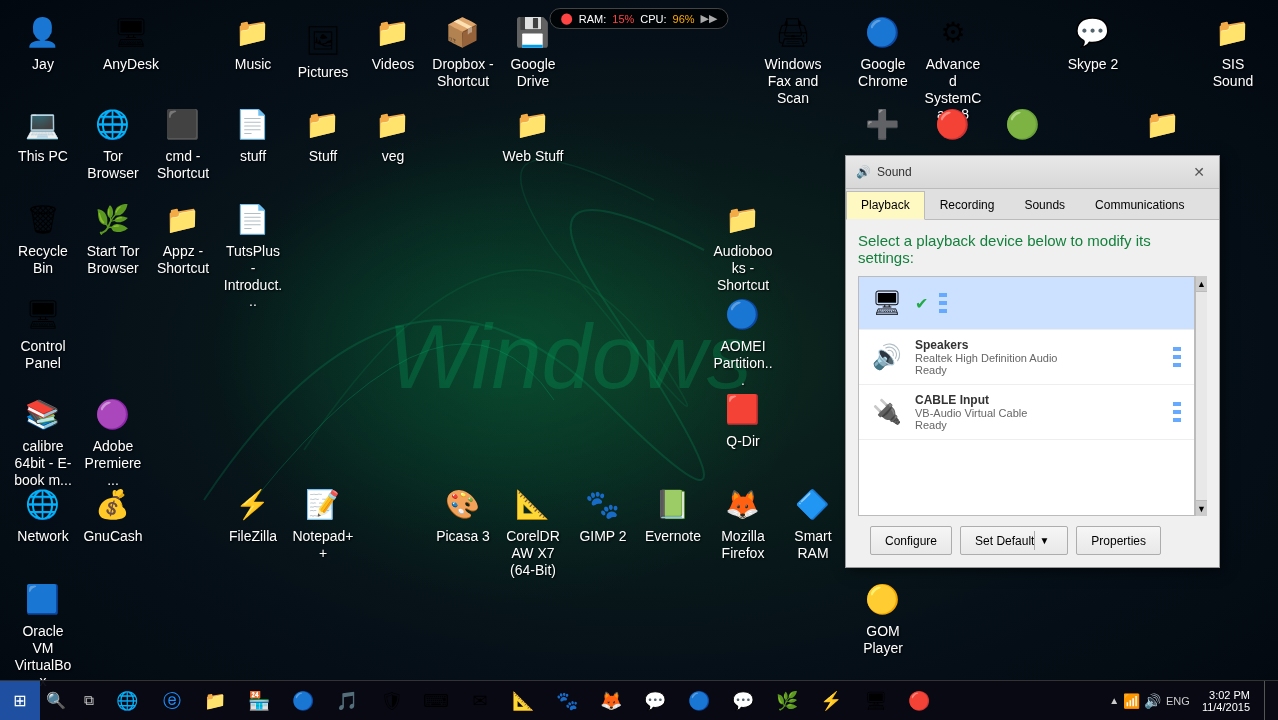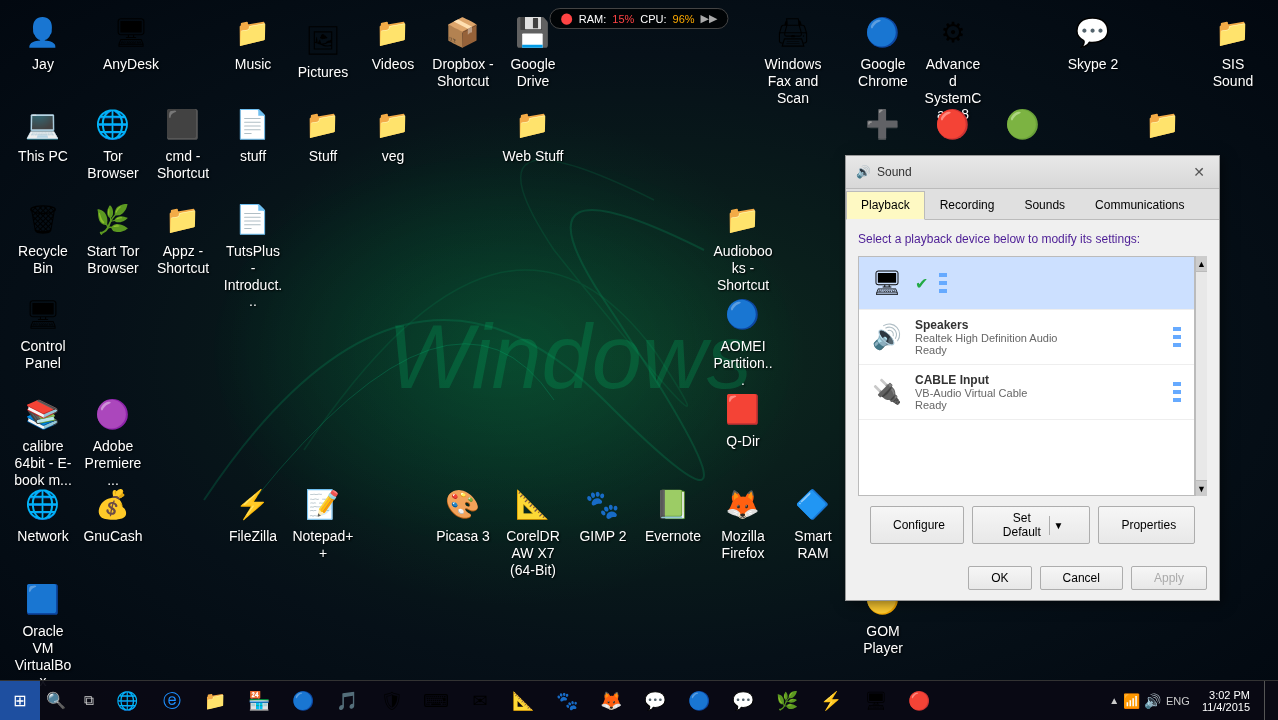--- a/index.html
+++ b/index.html
@@ -224,22 +224,22 @@
       background: #fef9c3;
       border-color: #bbb #bbb #f0f0f0 #bbb;
       margin-bottom: -1px;
     }
 
     .dialog-content {
       padding: 12px;
     }
 
     .dialog-instruction {
-      font-size: 12px;
-      color: #4c1d95;
+      font-size: 15px;
+      color: #15803d;
       margin-bottom: 10px;
     }
 
     .device-list {
       background: white;
       border: 1px solid #bbb;
       height: 240px;
       overflow-y: auto;
     }
 
@@ -305,21 +305,21 @@
     }
 
     .dialog-bottom-buttons {
       display: flex;
       justify-content: flex-end;
       gap: 8px;
       padding: 10px 12px;
     }
 
     .btn {
-      padding: 4px 22px;
+      padding: 4px 14px;
       font-size: 12px;
       border: 1px solid #adadad;
       background: linear-gradient(to bottom, #f6f6f6, #e8e8e8);
       cursor: pointer;
       border-radius: 2px;
       min-width: 60px;
     }
 
     .btn-set-default {
       display: flex;
@@ -617,25 +617,20 @@
       <div class="dialog-buttons-row">
         <button class="btn">Configure</button>
         <button class="btn btn-set-default">
           <span>Set Default</span>
           <span class="dropdown-arrow">▼</span>
         </button>
         <button class="btn">Properties</button>
       </div>
     </div>
 
-    <div class="dialog-bottom-buttons">
-      <button class="btn">OK</button>
-      <button class="btn">Cancel</button>
-      <button class="btn" style="color:#aaa;">Apply</button>
-    </div>
   </div>
 
   <div class="taskbar">
     <div class="taskbar-start">
       <span style="color:white;font-size:16px;">⊞</span>
     </div>
     <div class="taskbar-search">
       <span style="color:#ccc;font-size:16px;">🔍</span>
     </div>
     <div style="width:34px;height:40px;display:flex;align-items:center;justify-content:center;cursor:pointer;">

